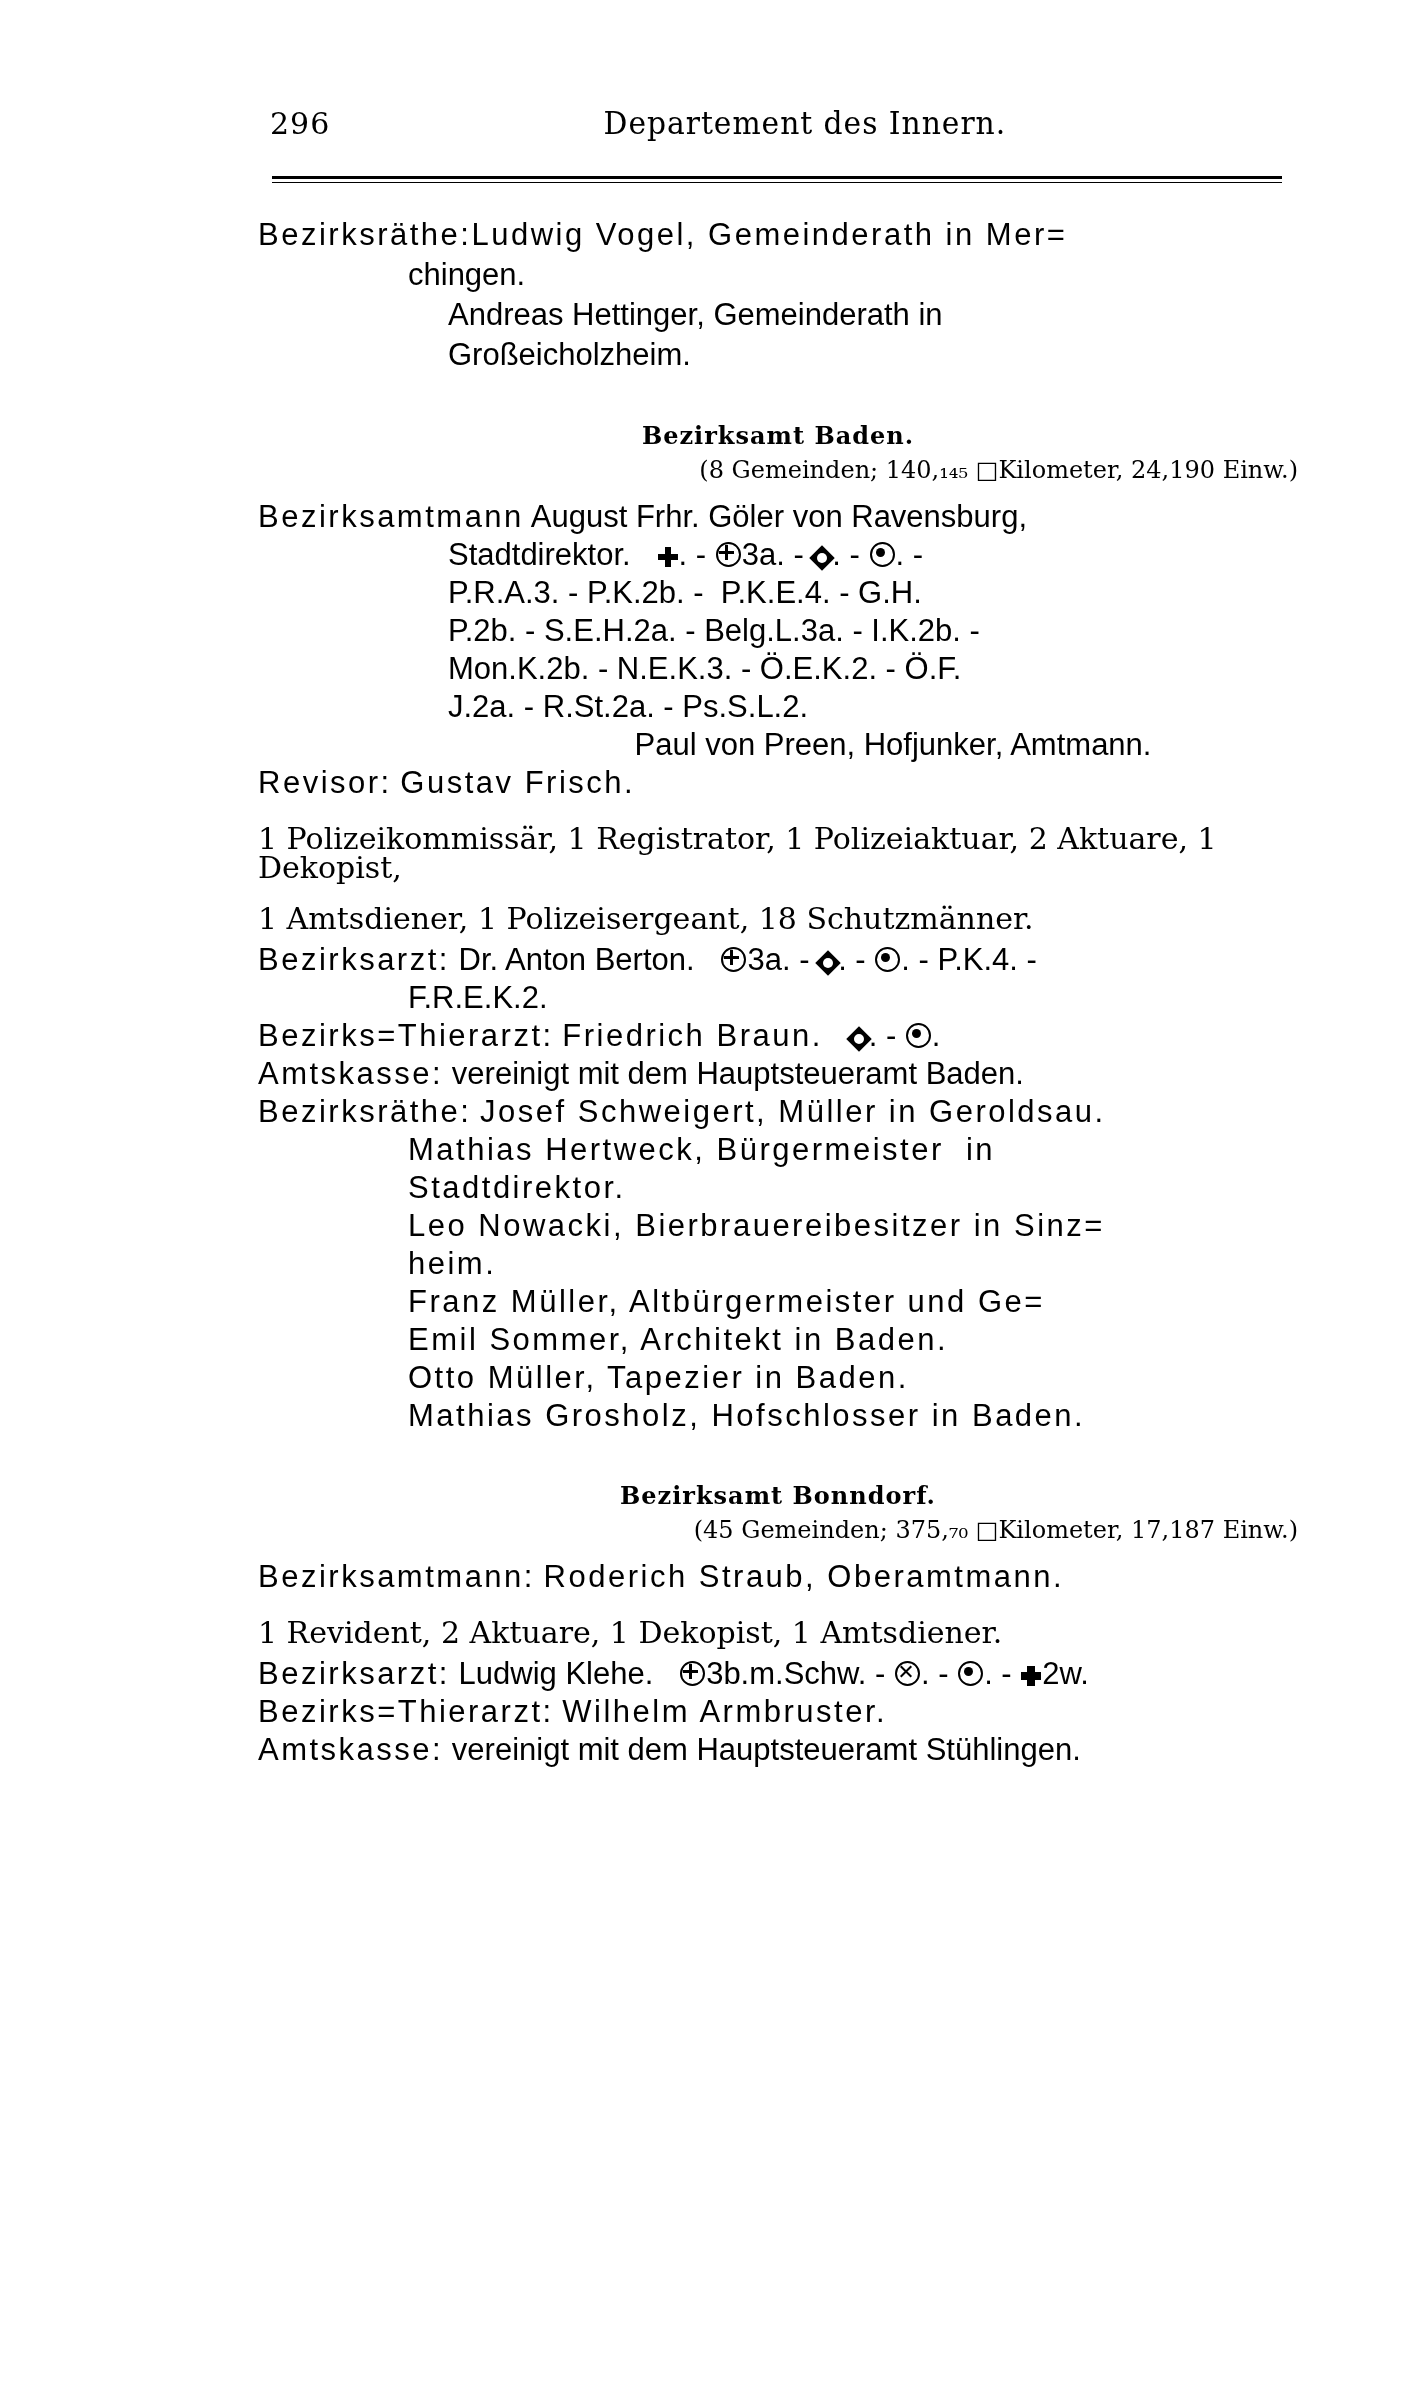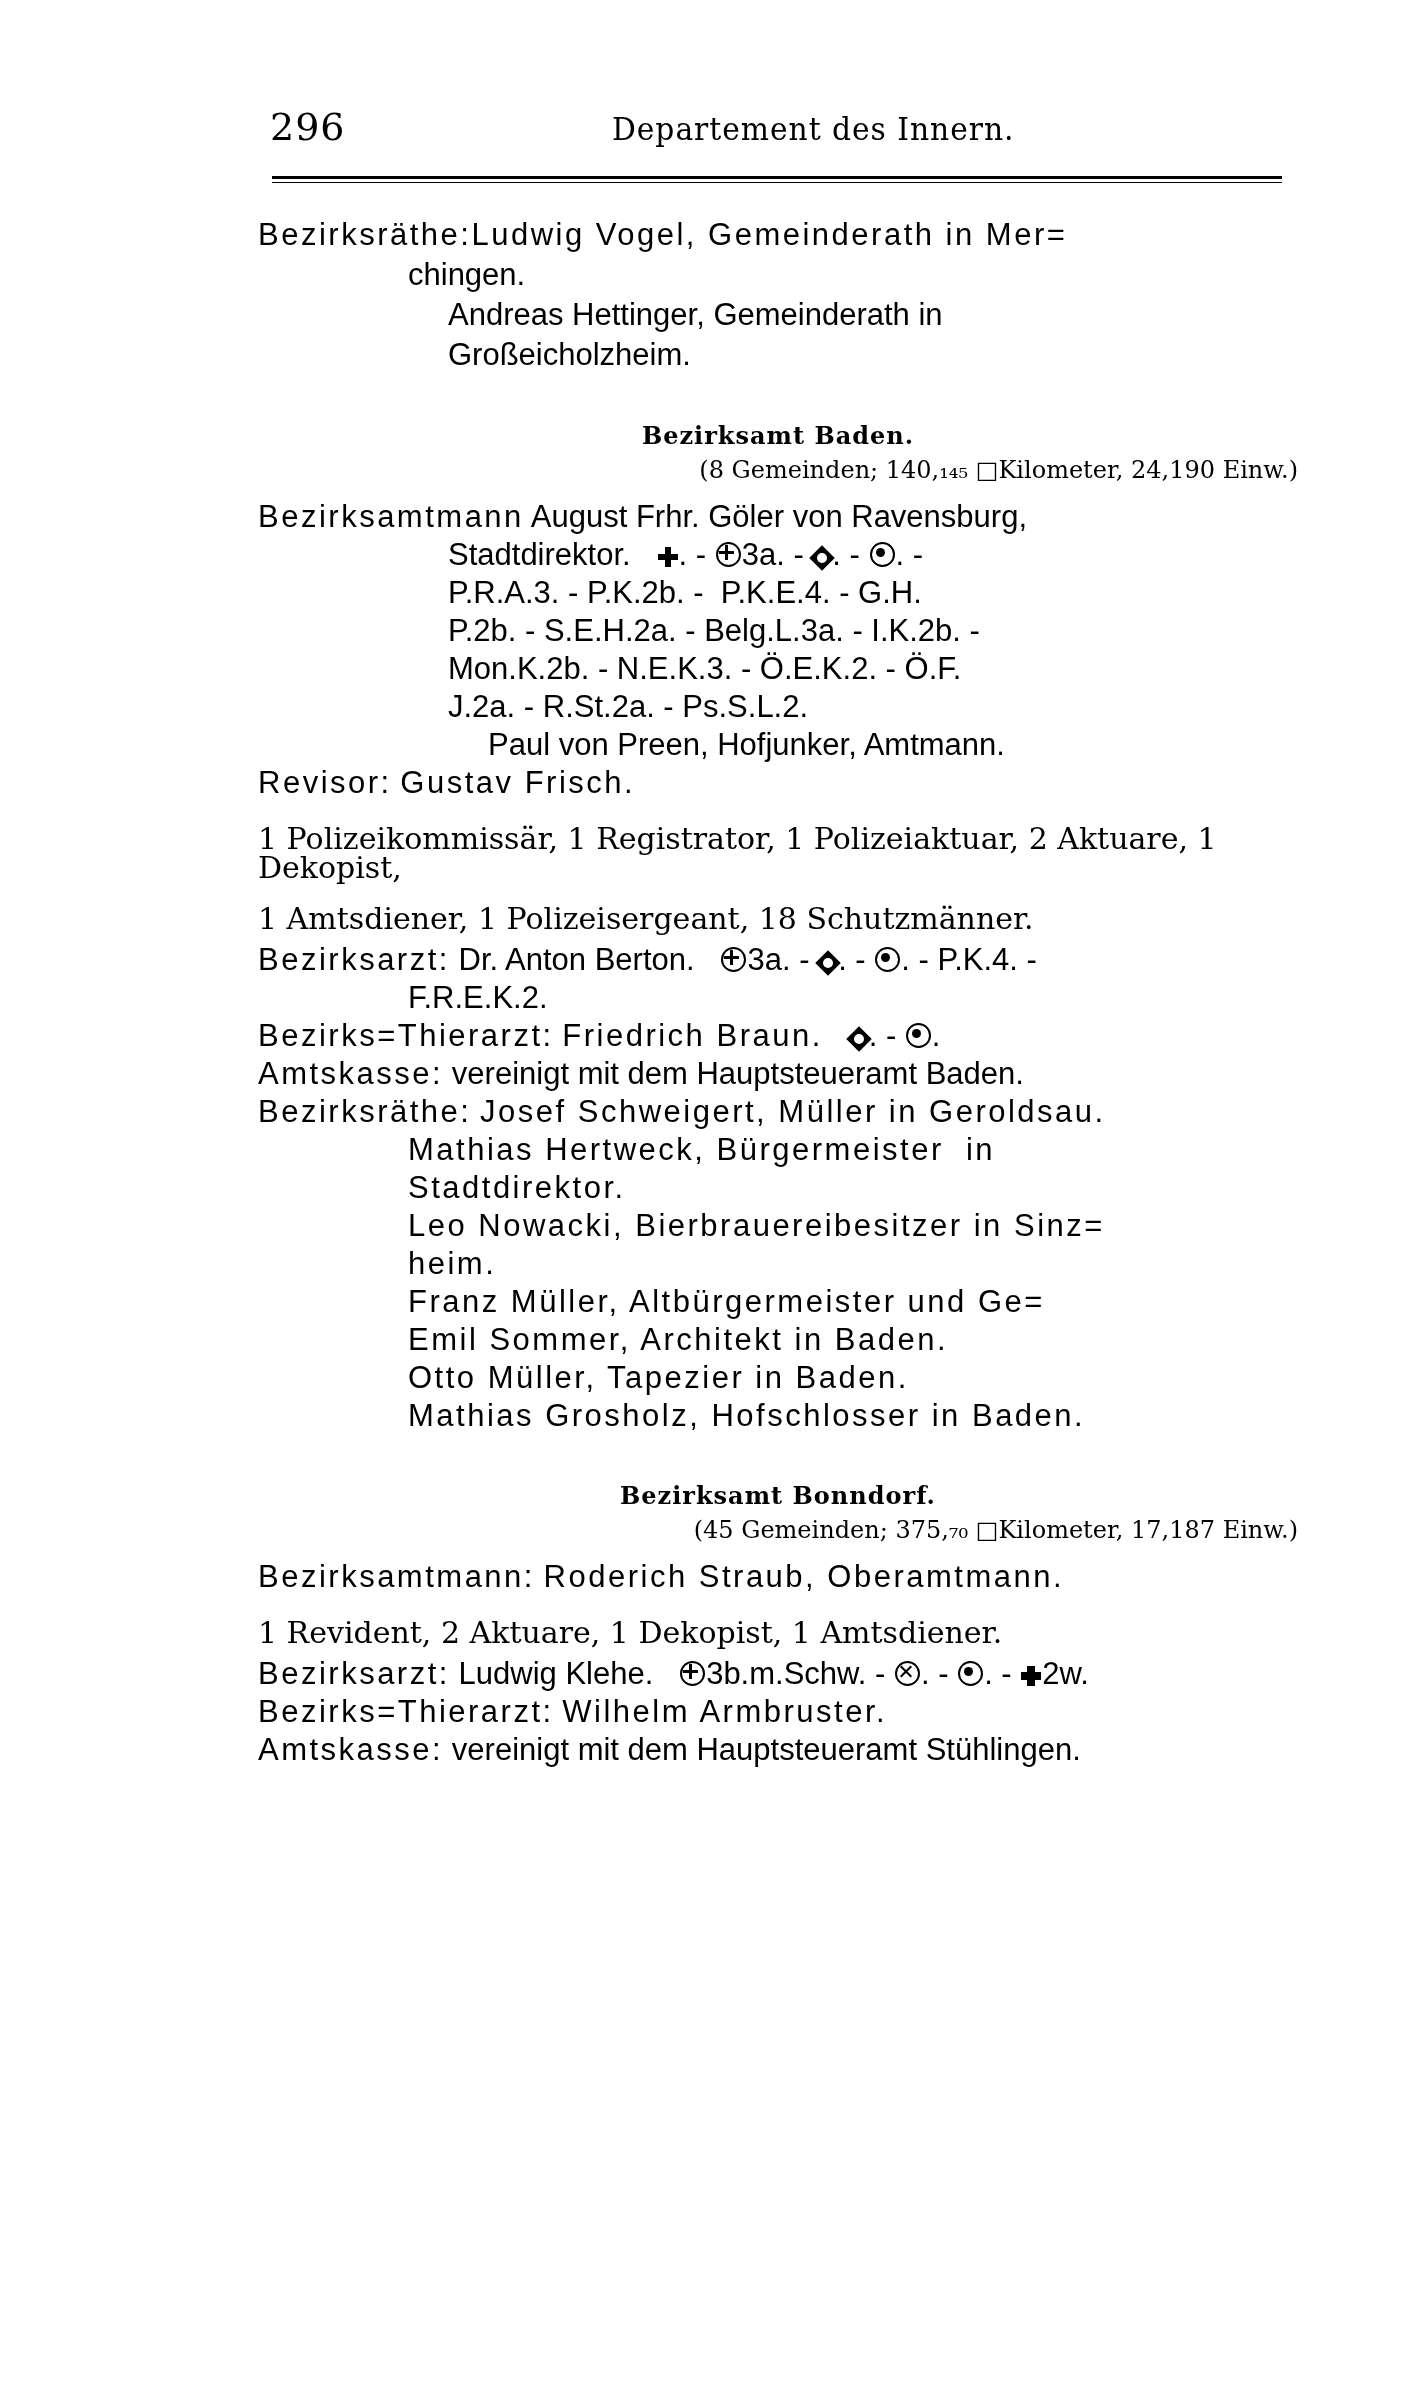--- a/index.html
+++ b/index.html
@@ -26,21 +26,21 @@
   .header {
     position: absolute;
     left: 270px;
     top: 105px;
     width: 1010px;
     display: flex;
     align-items: baseline;
   }
   .page-number {
     font-family: "DejaVu Serif", serif;
-    font-size: 38px;
+    font-size: 30px;
     letter-spacing: 1px;
   }
   .header-title {
     flex: 1;
     text-align: center;
     font-family: "DejaVu Serif", serif;
     font-size: 31px;
     letter-spacing: 1px;
     transform: scaleX(0.96);
   }
@@ -69,21 +69,21 @@
     font-size: 31px;
     line-height: 40px;
     white-space: pre;
     letter-spacing: 0px;
   }
   .sp {            
     letter-spacing: 2.5px;
   }
   .ind1 { padding-left: 150px; }
   .ind2 { padding-left: 190px; }
-  .ind3 { padding-left: 230px; }
+  .ind3 { padding-left: 230px; text-align: center; }
   .center { text-align: left; }
 
   .sect-title {
     text-align: center;
     font-family: "DejaVu Serif", serif;
     font-weight: bold;
     font-size: 24px;
     letter-spacing: 1px;
     margin-top: 46px;
     margin-bottom: 6px;

